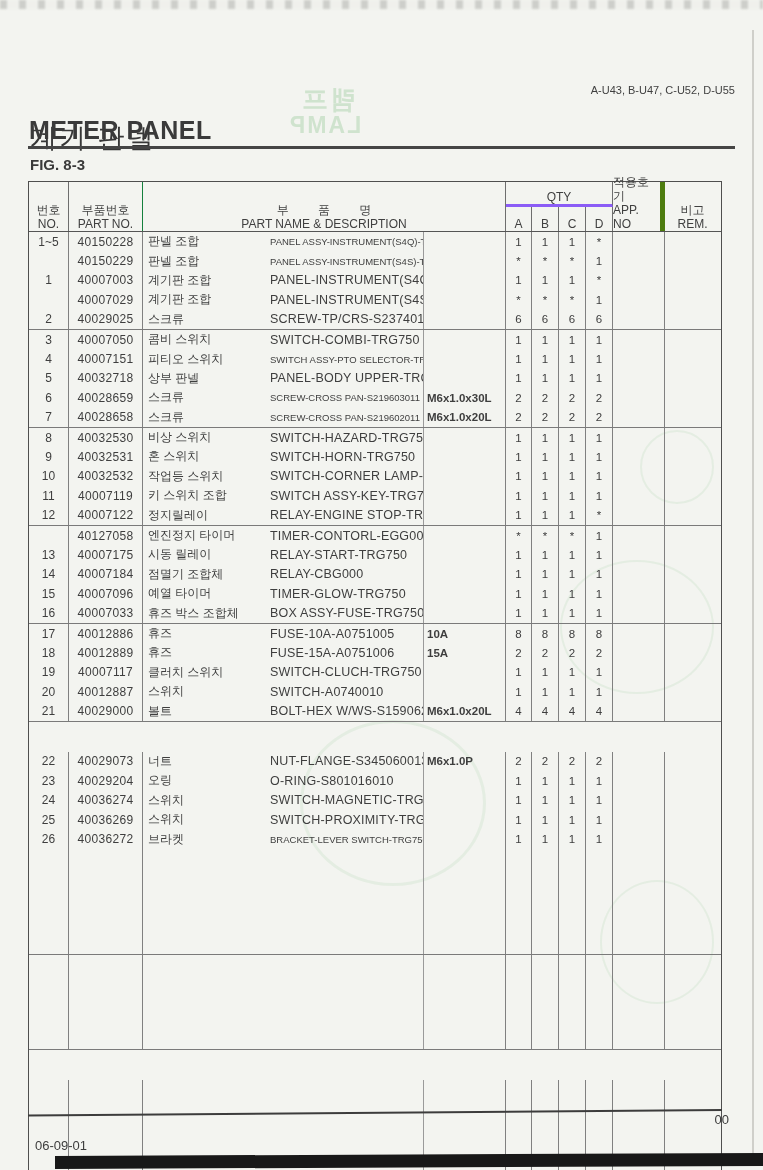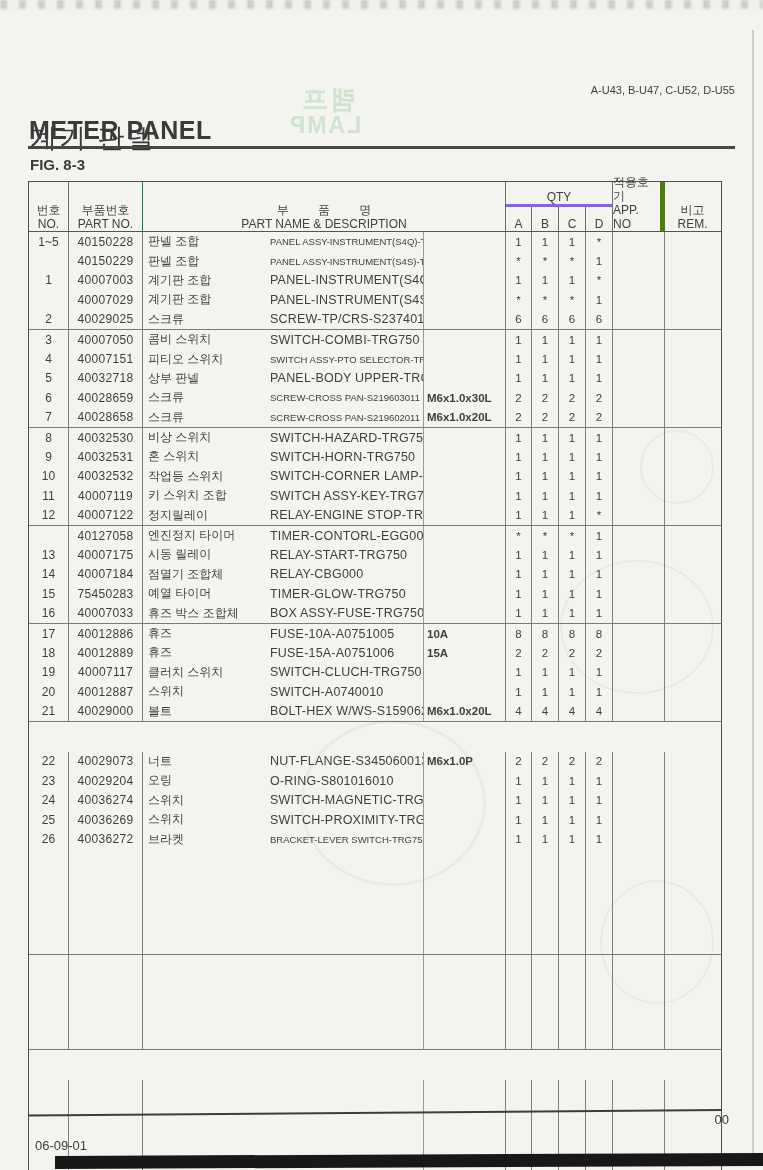--- a/index.html
+++ b/index.html
@@ -352,21 +352,21 @@
           <span class="en">RELAY-CBG000</span>
         </div>
         <div class="cell spec"></div>
         <div class="cell qty">1</div>
         <div class="cell qty">1</div>
         <div class="cell qty">1</div>
         <div class="cell qty">1</div>
         <div class="cell app"></div>
         <div class="cell rem"></div>
         <div class="cell no">15</div>
-        <div class="cell part">75450283</div>
+        <div class="cell part">40007096</div>
         <div class="cell name">
           <span class="ko">예열 타이머</span>
           <span class="en">TIMER-GLOW-TRG750</span>
         </div>
         <div class="cell spec"></div>
         <div class="cell qty">1</div>
         <div class="cell qty">1</div>
         <div class="cell qty">1</div>
         <div class="cell qty">1</div>
         <div class="cell app"></div>

